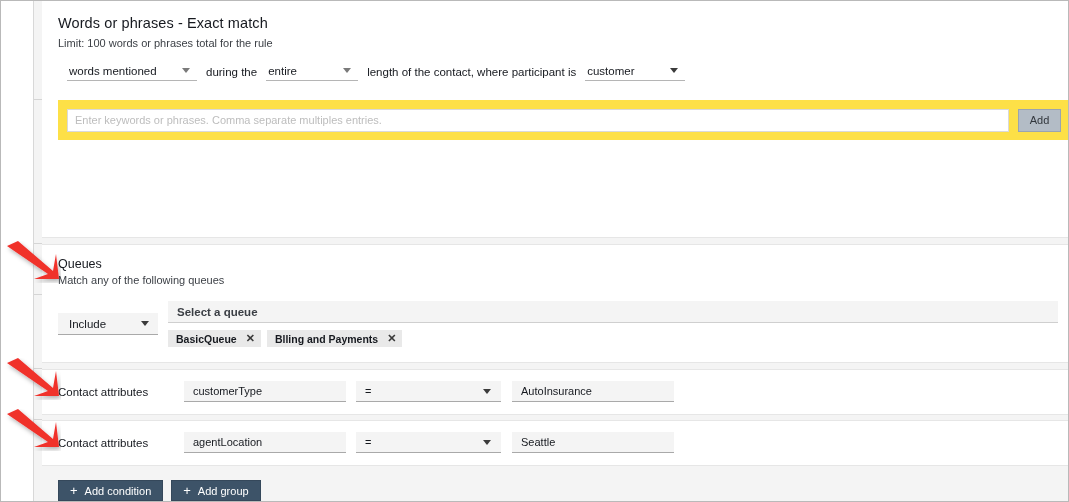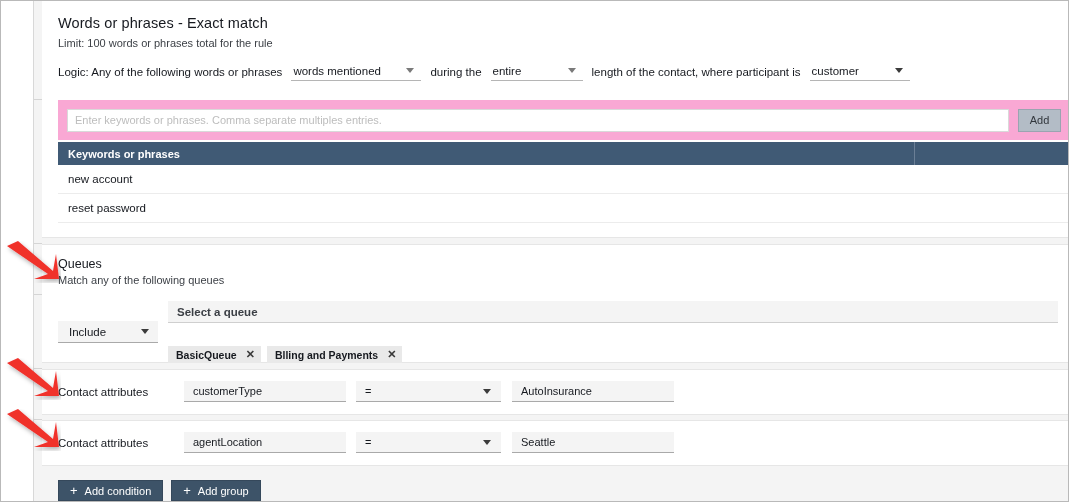--- a/index.html
+++ b/index.html
@@ -106,21 +106,21 @@
   .sel-entire { width: 92px; }
   .sel-customer { width: 100px; }
   .sel-customer .caret { border-top-color: #3b3b3b; }
 
   
   .kw-panel {
     position: absolute;
     left: 16px; top: 99px;
     width: 1012px;
     height: 40px;
-    background: #f9a8d4;
+    background: #fde047;
     display: flex;
     align-items: center;
     padding: 0 9px;
   }
   .kw-input {
     flex: 1;
     height: 23px;
     background: #ffffff;
     border: 1px solid #d9d9d9;
     font-family: "Liberation Sans", sans-serif;
@@ -228,21 +228,21 @@
   .q-select {
     height: 22px;
     background: #f4f4f4;
     border-bottom: 1px solid #cfcfcf;
     font-size: 11.5px;
     color: #3b3f45;
     display: flex;
     align-items: center;
     padding-left: 9px;
   }
-  .q-tags { margin-top: 23px; display: flex; gap: 6px; }
+  .q-tags { margin-top: 7px; display: flex; gap: 6px; }
   .q-tag {
     background: #e9e9e9;
     height: 17px;
     display: flex;
     align-items: center;
     padding: 0 6px 0 8px;
     font-size: 10.5px;
     color: #16191f;
   }
   .q-tag .x {
@@ -370,21 +370,20 @@
   <div class="rail-tick" style="top:418px;"></div>
 
   <div class="content">
 
     <div class="card-words">
 
       <div class="sec-title">Words or phrases - Exact match</div>
       <div class="sec-sub">Limit: 100 words or phrases total for the rule</div>
 
       <div class="logic-row">
-        <span class="lbl">Logic: Any of the following words or phrases</span>
 
         <div class="sel sel-were">
           <span>words mentioned</span>
           <span class="caret"></span>
         </div>
 
         <span class="lbl">during the</span>
 
         <div class="sel sel-entire">
           <span>entire</span>
@@ -397,32 +396,20 @@
           <span>customer</span>
           <span class="caret"></span>
         </div>
       </div>
 
       <div class="kw-panel">
         <input class="kw-input" type="text" placeholder="Enter keywords or phrases. Comma separate multiples entries." style="">
         <button class="kw-add">Add</button>
       </div>
 
-      <div class="kw-table">
-        <div class="kw-thead">
-          <div class="kw-th kw-th-main">Keywords or phrases</div>
-          <div class="kw-th kw-th-act"></div>
-        </div>
-        <div class="kw-row">
-          <span>new account</span>
-        </div>
-        <div class="kw-row">
-          <span>reset password</span>
-        </div>
-      </div>
     </div>
 
     <div class="card-queues">
       <div class="q-title">Queues</div>
       <div class="q-sub">Match any of the following queues</div>
 
       <div class="q-row">
         <div class="q-include">
           <span>Include</span>
           <span class="caret"></span>

